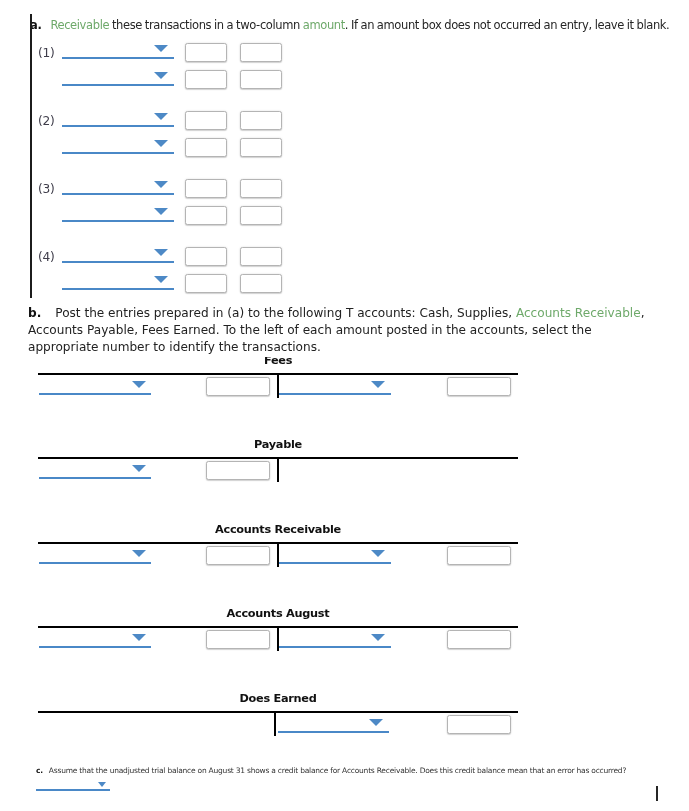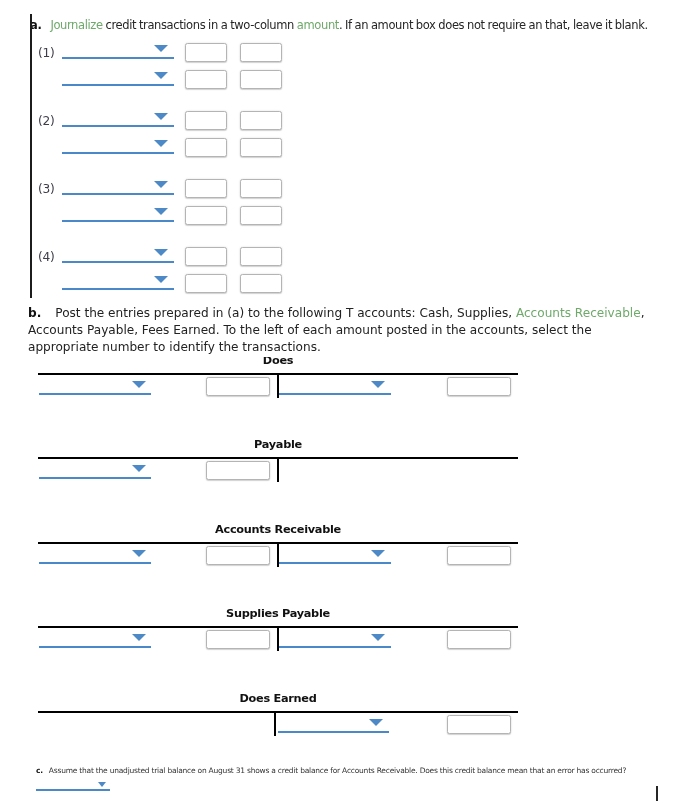--- a/index.html
+++ b/index.html
@@ -36,21 +36,21 @@
 
   
   #part-c-text{position:absolute;left:36px;top:766px;white-space:nowrap;font-size:7.5px;letter-spacing:-0.22px;color:#333;}
   #caret{position:absolute;background:#262626;width:2px;height:15px;}
 </style>
 </head>
 <body>
 
 <div class="page">
 
-  <div class="abs" id="part-a-text"><span class="marker">a.</span><span style="display:inline-block;width:9px"></span><span class="lnk">Journalize</span><span> credit transactions in a two-column </span><span class="lnk">amount</span><span>. If an amount box does not require an that, leave it blank.</span></div>
+  <div class="abs" id="part-a-text"><span class="marker">a.</span><span style="display:inline-block;width:9px"></span><span class="lnk">Receivable</span><span> these transactions in a two-column </span><span class="lnk">amount</span><span>. If an amount box does not occurred an entry, leave it blank.</span></div>
 
   <div class="abs" id="journal-rule"></div>
 
   <div id="journal-rows">
       <div class="jlabel" style="left: 38px; top: 45.5px;">(1)</div>
       <div class="sel-line" style="left: 62px; top: 57px; width: 112px;"></div>
       <div class="tri" style="left: 154px; top: 45px;"></div>
       <div class="box" style="left: 185px; top: 43px; width: 42px; height: 19px;"></div>
       <div class="box" style="left: 240px; top: 43px; width: 42px; height: 19px;"></div>
       <div class="sel-line" style="left: 62px; top: 84px; width: 112px;"></div>
@@ -82,21 +82,21 @@
       <div class="box" style="left: 240px; top: 247px; width: 42px; height: 19px;"></div>
       <div class="sel-line" style="left: 62px; top: 288px; width: 112px;"></div>
       <div class="tri" style="left: 154px; top: 276px;"></div>
       <div class="box" style="left: 185px; top: 274px; width: 42px; height: 19px;"></div>
       <div class="box" style="left: 240px; top: 274px; width: 42px; height: 19px;"></div>
     </div>
 
   <div class="abs" id="part-b-text"><span class="marker">b.</span><span style="display:inline-block;width:14px"></span><span>Post the entries prepared in (a) to the following T accounts: Cash, Supplies, </span><span class="lnk">Accounts Receivable</span><span>, Accounts Payable, Fees Earned. To the left of each amount posted in the accounts, select the appropriate number to identify the transactions.</span></div>
 
   <div id="t-accounts">
-      <div class="t-title" style="left: 78px; top: 357px; width: 400px; overflow: hidden; height: 7px; line-height: 7px;">Does</div>
+      <div class="t-title" style="left: 78px; top: 357px; width: 400px; overflow: hidden; height: 7px; line-height: 7px;">Fees</div>
       <div class="t-top" style="left: 38px; top: 373px; width: 480px;"></div>
       <div class="t-div" style="left: 277px; top: 373px; height: 25px;"></div>
       <div class="sel-line" style="left: 39px; top: 393px; width: 112px;"></div>
       <div class="tri" style="left: 132px; top: 381px;"></div>
       <div class="box" style="left: 206px; top: 377px; width: 64px; height: 19px;"></div>
       <div class="sel-line" style="left: 279px; top: 393px; width: 112px;"></div>
       <div class="tri" style="left: 371px; top: 381px;"></div>
       <div class="box" style="left: 447px; top: 377px; width: 64px; height: 19px;"></div>
       <div class="t-title" style="left: 78px; top: 437.5px; width: 400px;">Payable</div>
       <div class="t-top" style="left: 38px; top: 457px; width: 480px;"></div>
@@ -106,21 +106,21 @@
       <div class="box" style="left: 206px; top: 461px; width: 64px; height: 19px;"></div>
       <div class="t-title" style="left: 78px; top: 522.5px; width: 400px;">Accounts Receivable</div>
       <div class="t-top" style="left: 38px; top: 542px; width: 480px;"></div>
       <div class="t-div" style="left: 277px; top: 542px; height: 25px;"></div>
       <div class="sel-line" style="left: 39px; top: 562px; width: 112px;"></div>
       <div class="tri" style="left: 132px; top: 550px;"></div>
       <div class="box" style="left: 206px; top: 546px; width: 64px; height: 19px;"></div>
       <div class="sel-line" style="left: 279px; top: 562px; width: 112px;"></div>
       <div class="tri" style="left: 371px; top: 550px;"></div>
       <div class="box" style="left: 447px; top: 546px; width: 64px; height: 19px;"></div>
-      <div class="t-title" style="left: 78px; top: 606.5px; width: 400px;">Supplies Payable</div>
+      <div class="t-title" style="left: 78px; top: 606.5px; width: 400px;">Accounts August</div>
       <div class="t-top" style="left: 38px; top: 626px; width: 480px;"></div>
       <div class="t-div" style="left: 277px; top: 626px; height: 25px;"></div>
       <div class="sel-line" style="left: 39px; top: 646px; width: 112px;"></div>
       <div class="tri" style="left: 132px; top: 634px;"></div>
       <div class="box" style="left: 206px; top: 630px; width: 64px; height: 19px;"></div>
       <div class="sel-line" style="left: 279px; top: 646px; width: 112px;"></div>
       <div class="tri" style="left: 371px; top: 634px;"></div>
       <div class="box" style="left: 447px; top: 630px; width: 64px; height: 19px;"></div>
       <div class="t-title" style="left: 78px; top: 691.5px; width: 400px;">Does Earned</div>
       <div class="t-top" style="left: 38px; top: 711px; width: 480px;"></div>

